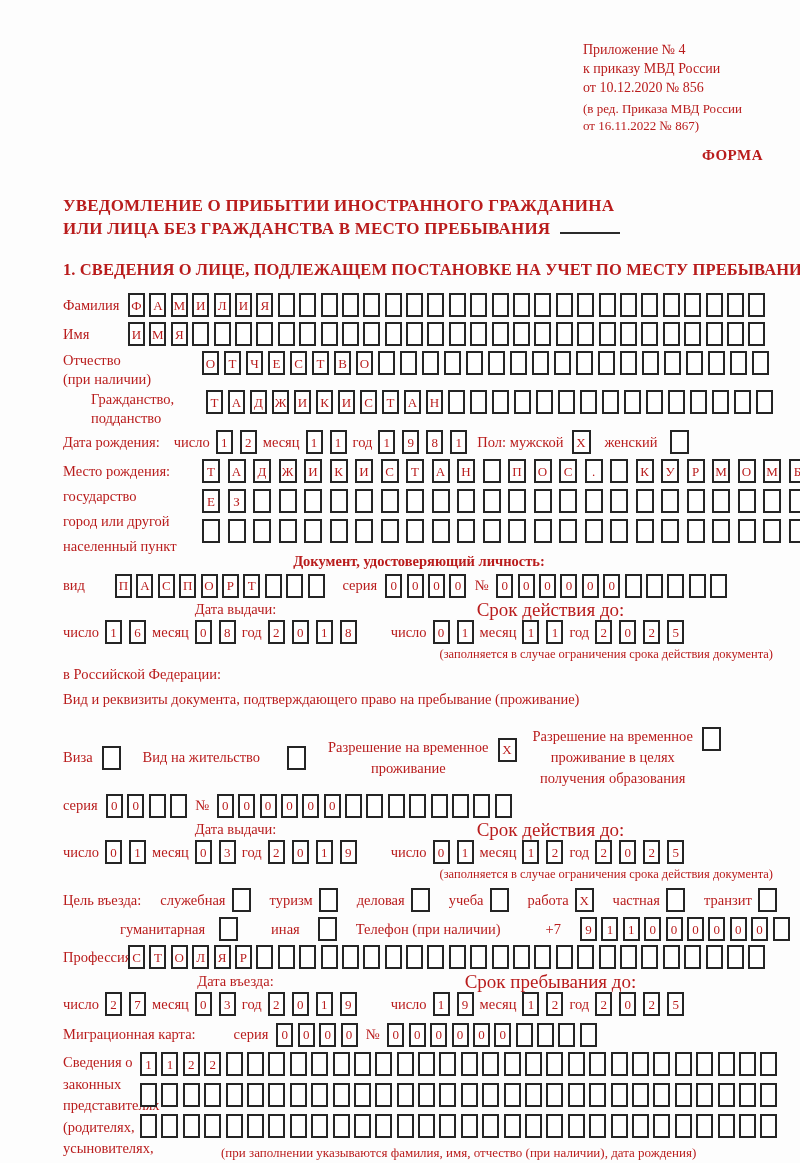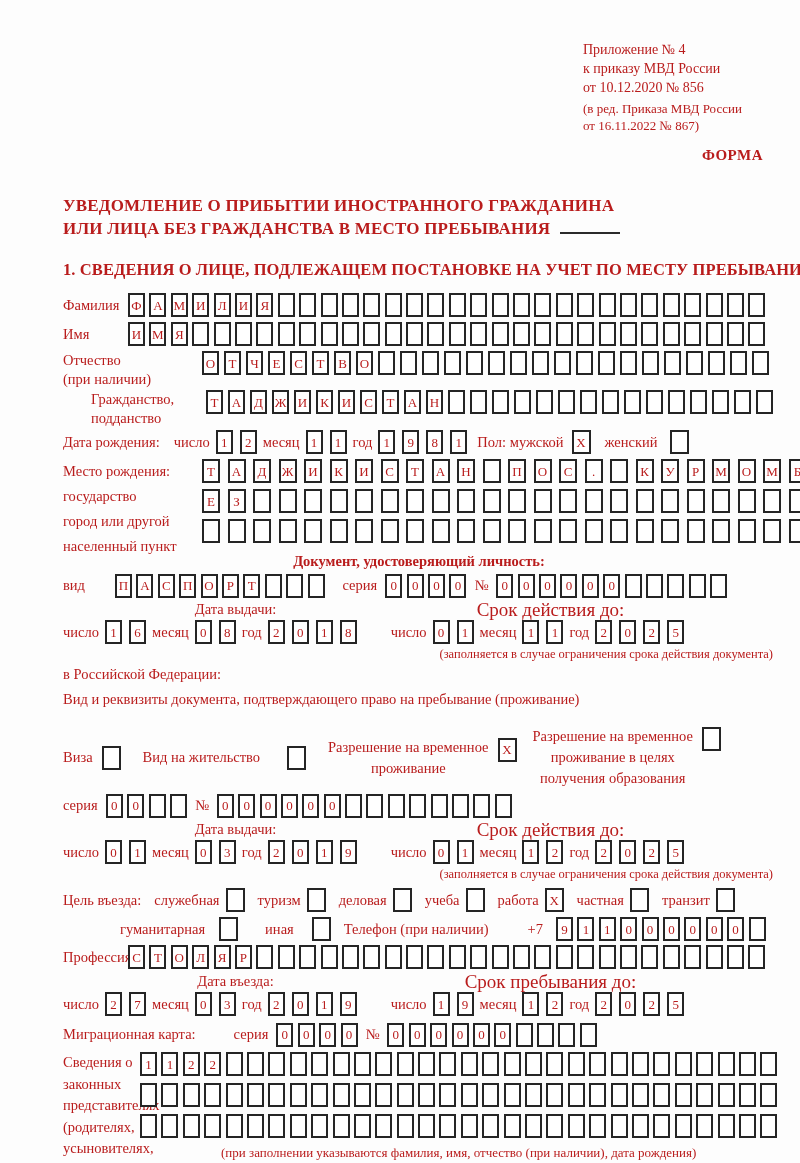--- a/index.html
+++ b/index.html
@@ -63,21 +63,21 @@
   .dright { margin-left:34px; }
   .note-r { text-align:right; font-size:12.5px; line-height:16px; margin-top:2px; padding-right:2px; }
 
   .intro { font-size:14.5px; line-height:21px; margin-top:4px; }
 
   .visa-row { display:flex; align-items:center; margin-top:16px; }
   .visa-row .unit { display:flex; align-items:flex-start; gap:9px; }
   .visa-row .stack { text-align:center; font-size:14.5px; line-height:21px; }
   .visa-row .boxes { margin-top:1px; }
 
-  .purpose-row { display:flex; align-items:flex-start; gap:13px; margin-top:6px; flex-wrap:nowrap; }
+  .purpose-row { display:flex; align-items:flex-start; gap:19px; margin-top:6px; flex-wrap:nowrap; }
   .purpose-row .unit { display:flex; align-items:center; gap:6px; }
   .purpose-row .lbl { line-height:24px; }
 
   .note-c { font-size:13px; line-height:17px; margin-top:6px; }
 
   .rep-block { display:flex; margin-top:5px; }
   .rep-label { width:77px; flex:none; }
   .rep-label div { line-height:21.5px; font-size:14.5px; }
   .rep-rows { display:flex; flex-direction:column; gap:7px; }
 </style>

